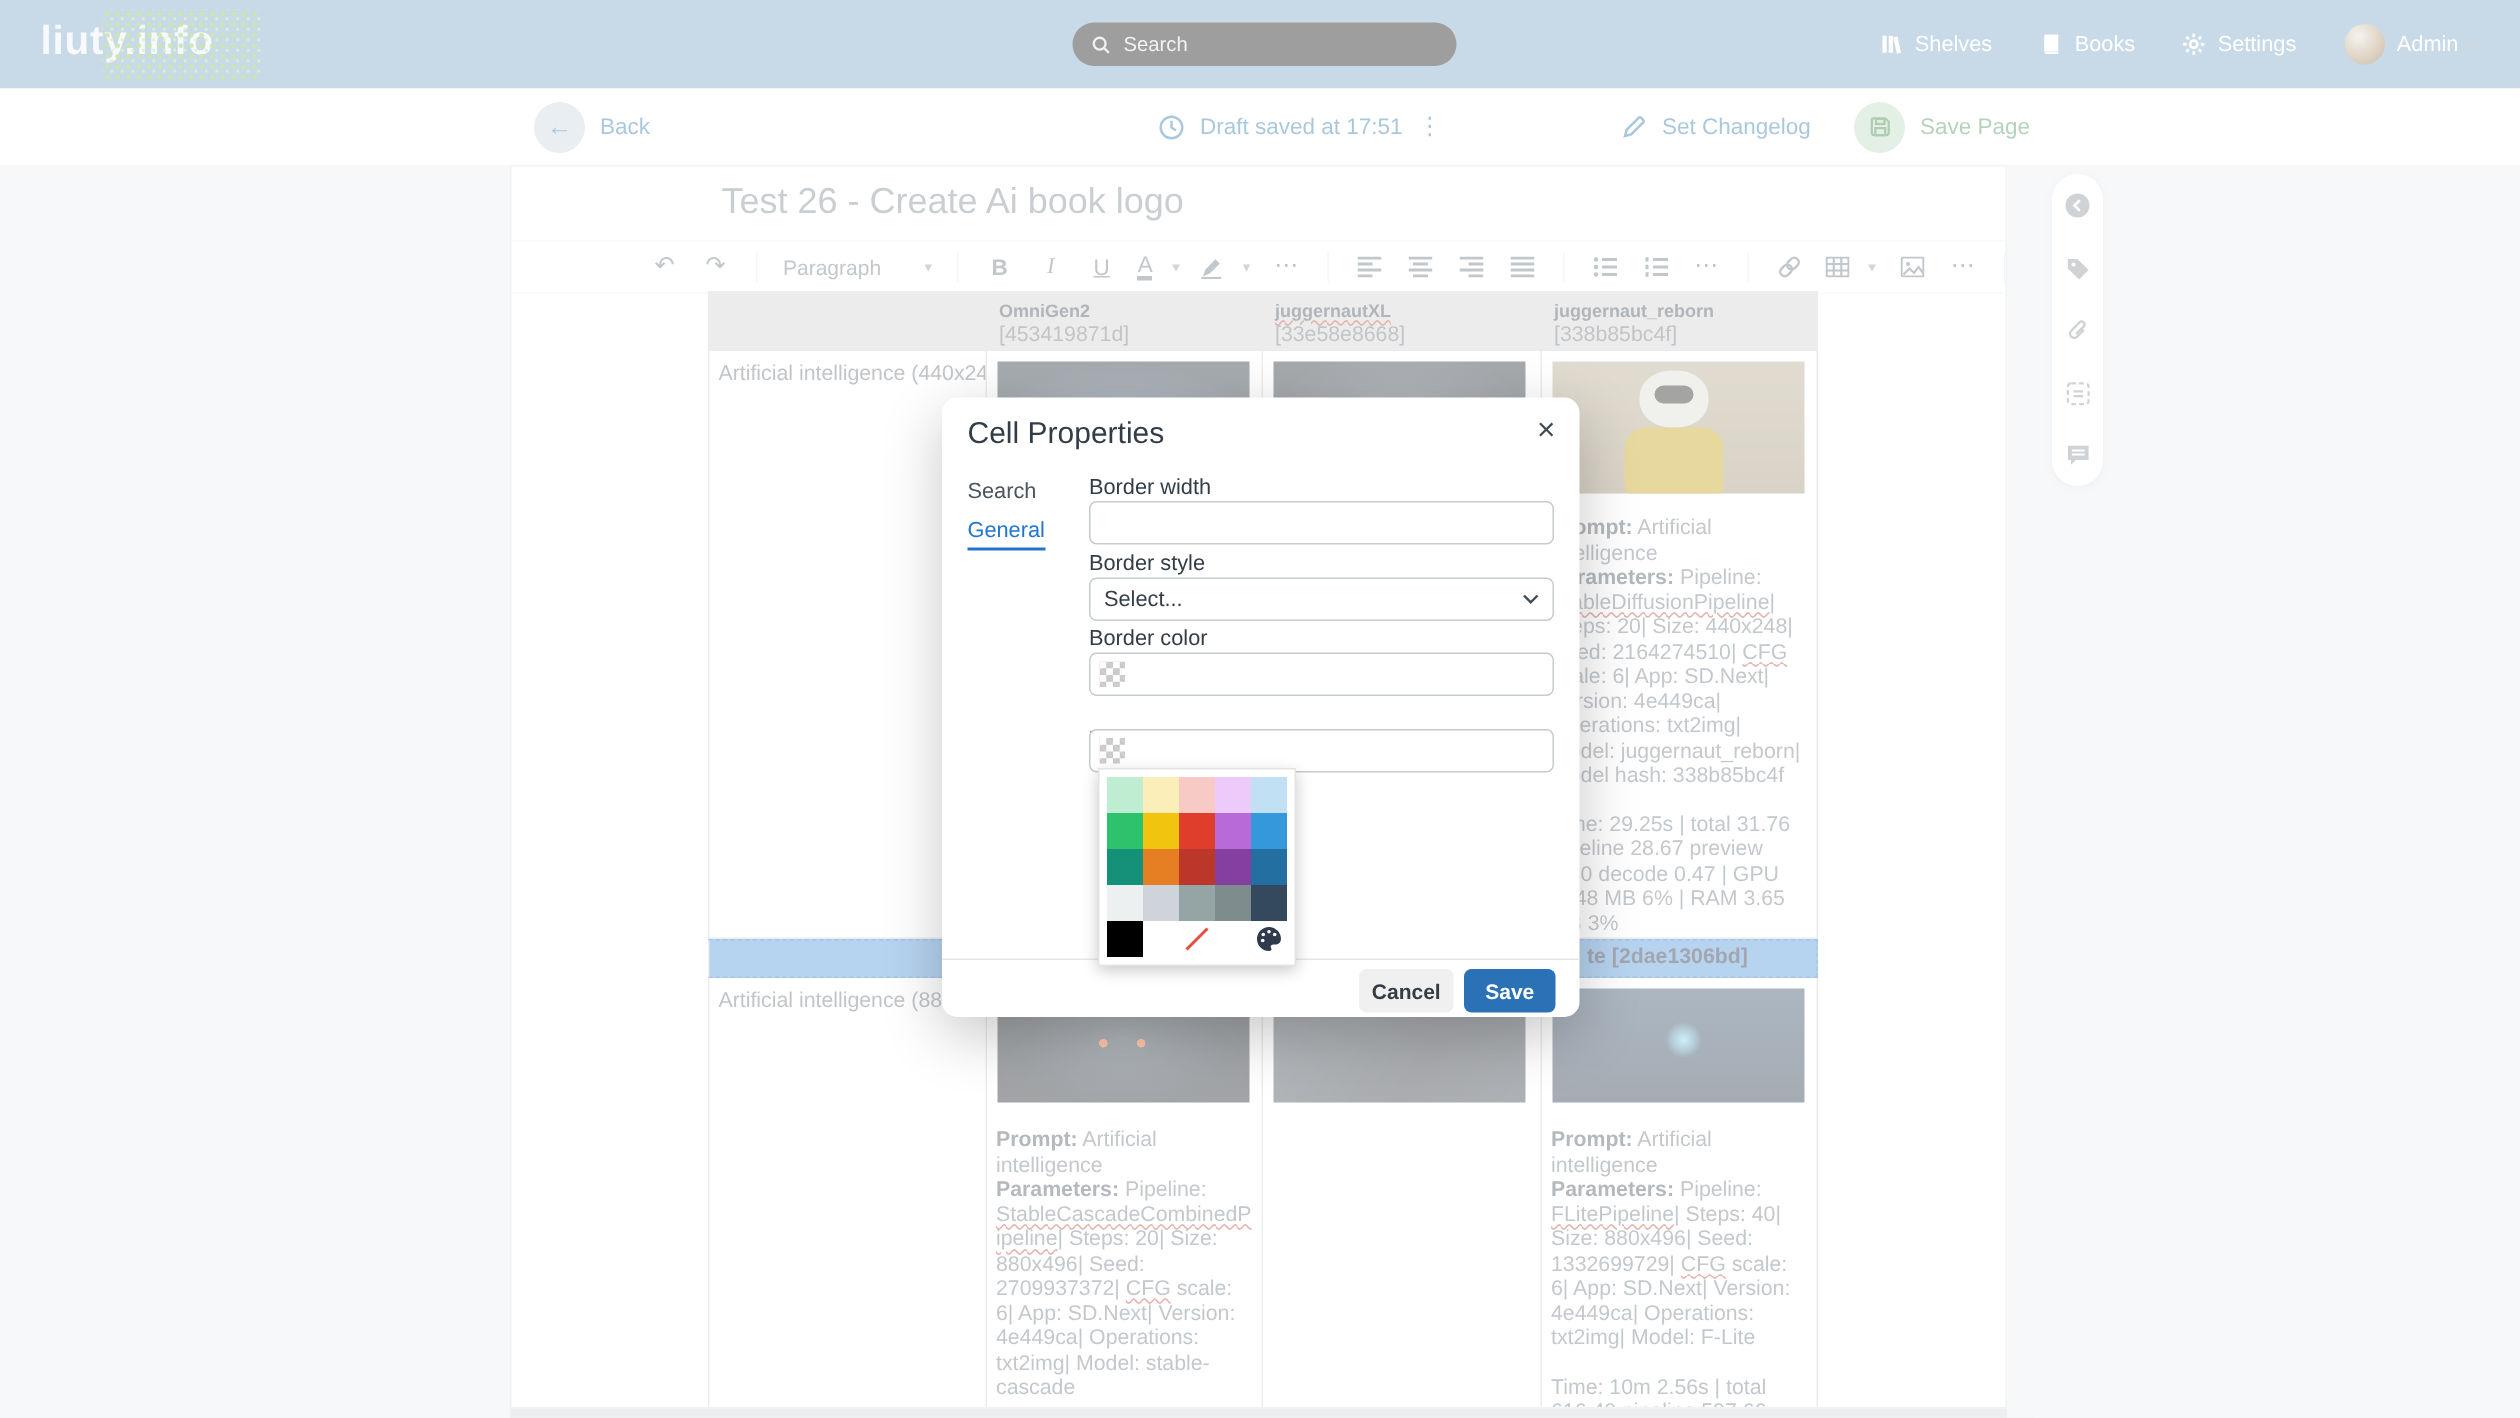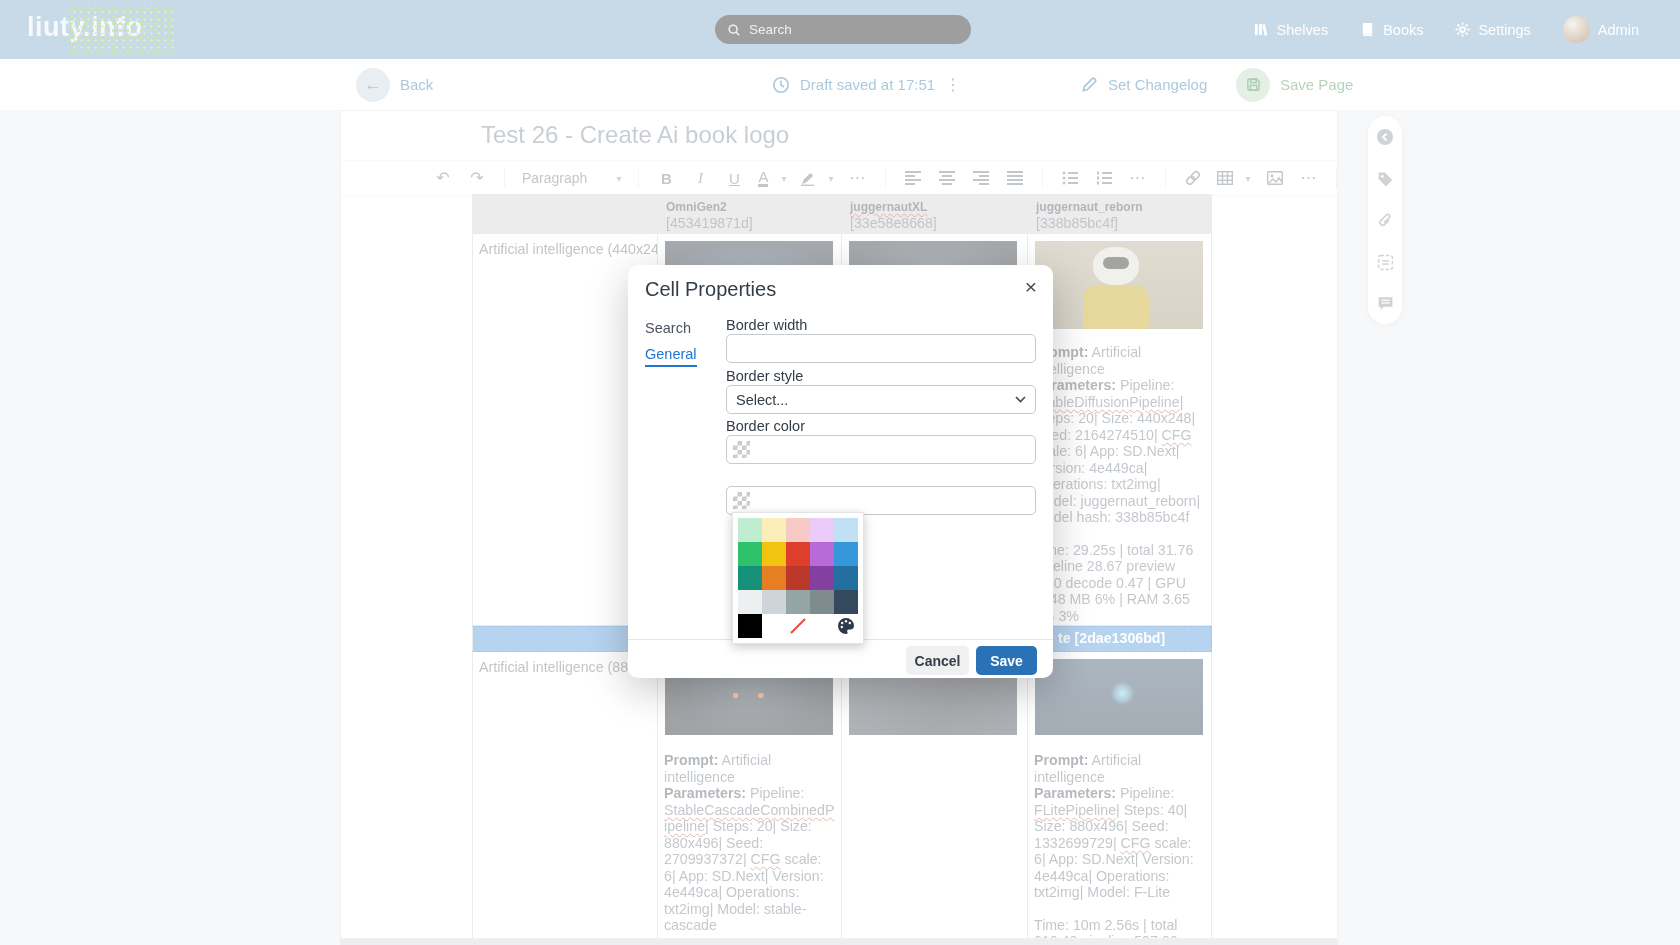--- a/index.html
+++ b/index.html
@@ -68,21 +68,21 @@
       radial-gradient(circle 3px at 42% 48%, #ff6a20 90%, transparent 100%),
       radial-gradient(circle 3px at 57% 48%, #ff6a20 90%, transparent 100%),
       radial-gradient(ellipse 55% 70% at 50% 45%, #2d3c4a 0%, #101821 70%, #0a0f15 100%); }
   .img-mid { background:linear-gradient(120deg, #39424d, #20262e 60%, #2a323c); }
   .img-vr { background:
       radial-gradient(circle 16px at 52% 45%, #7fd4f0 0%, #3f7f9d 45%, transparent 75%),
       linear-gradient(#24415f, #152638); }
 
   
   .selrow .cell { height:26px; background:#3f8bd8; border:1px dashed #1666cc; padding:3px 6px; }
-  .sel-text { font-size:14.2px; font-weight:600; color:#ffffff; white-space:nowrap; padding-left:23px; display:block; }
+  .sel-text { font-size:14.2px; font-weight:600; color:#0f172a; white-space:nowrap; padding-left:23px; display:block; }
 
   
   .bottom-strip { position:absolute; left:340px; top:939px; width:998px; height:6px; background:#cdd1d5; z-index:1; }
 
   
   .sidebar { position:absolute; left:1368px; top:116px; width:34px; height:208px; background:#fff; border-radius:17px;
     box-shadow:0 1px 5px rgba(0,0,0,.10); display:flex; flex-direction:column; align-items:center; justify-content:space-between;
     padding:12px 0; z-index:1; color:#848b93; }
 
   

